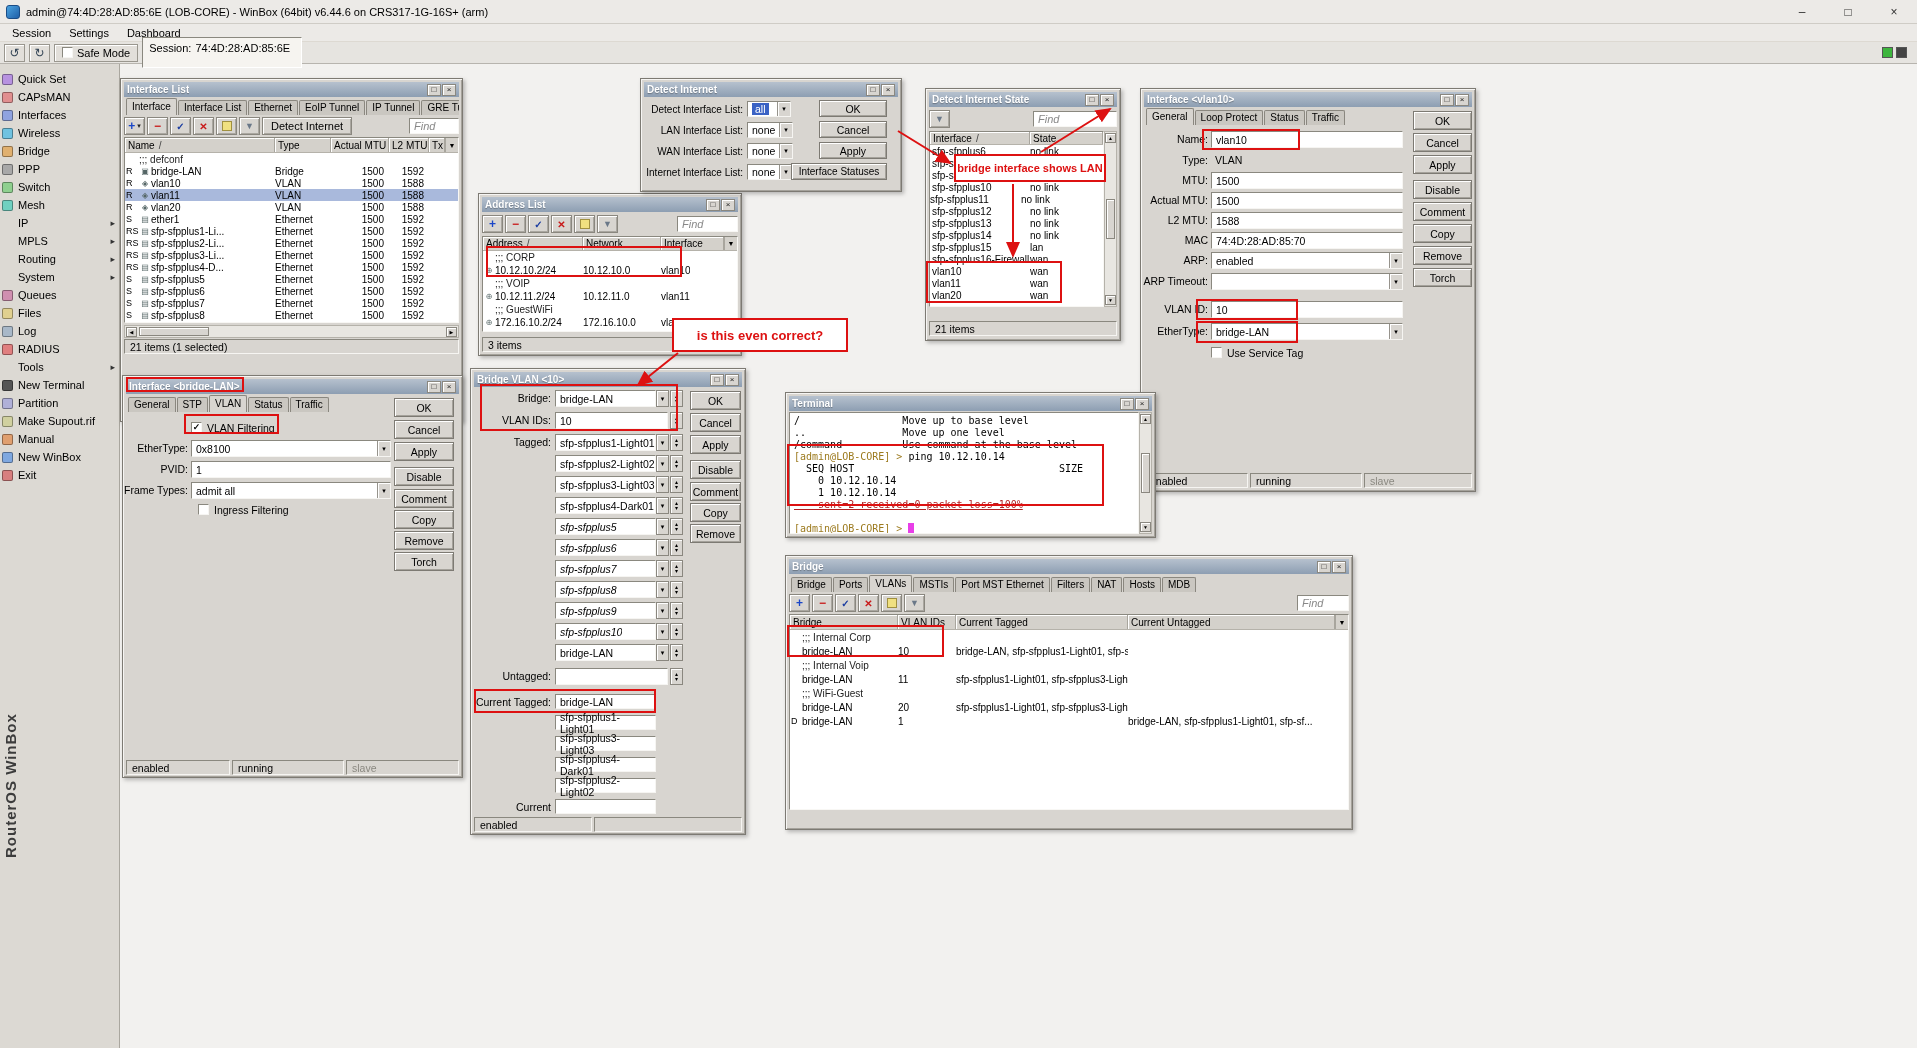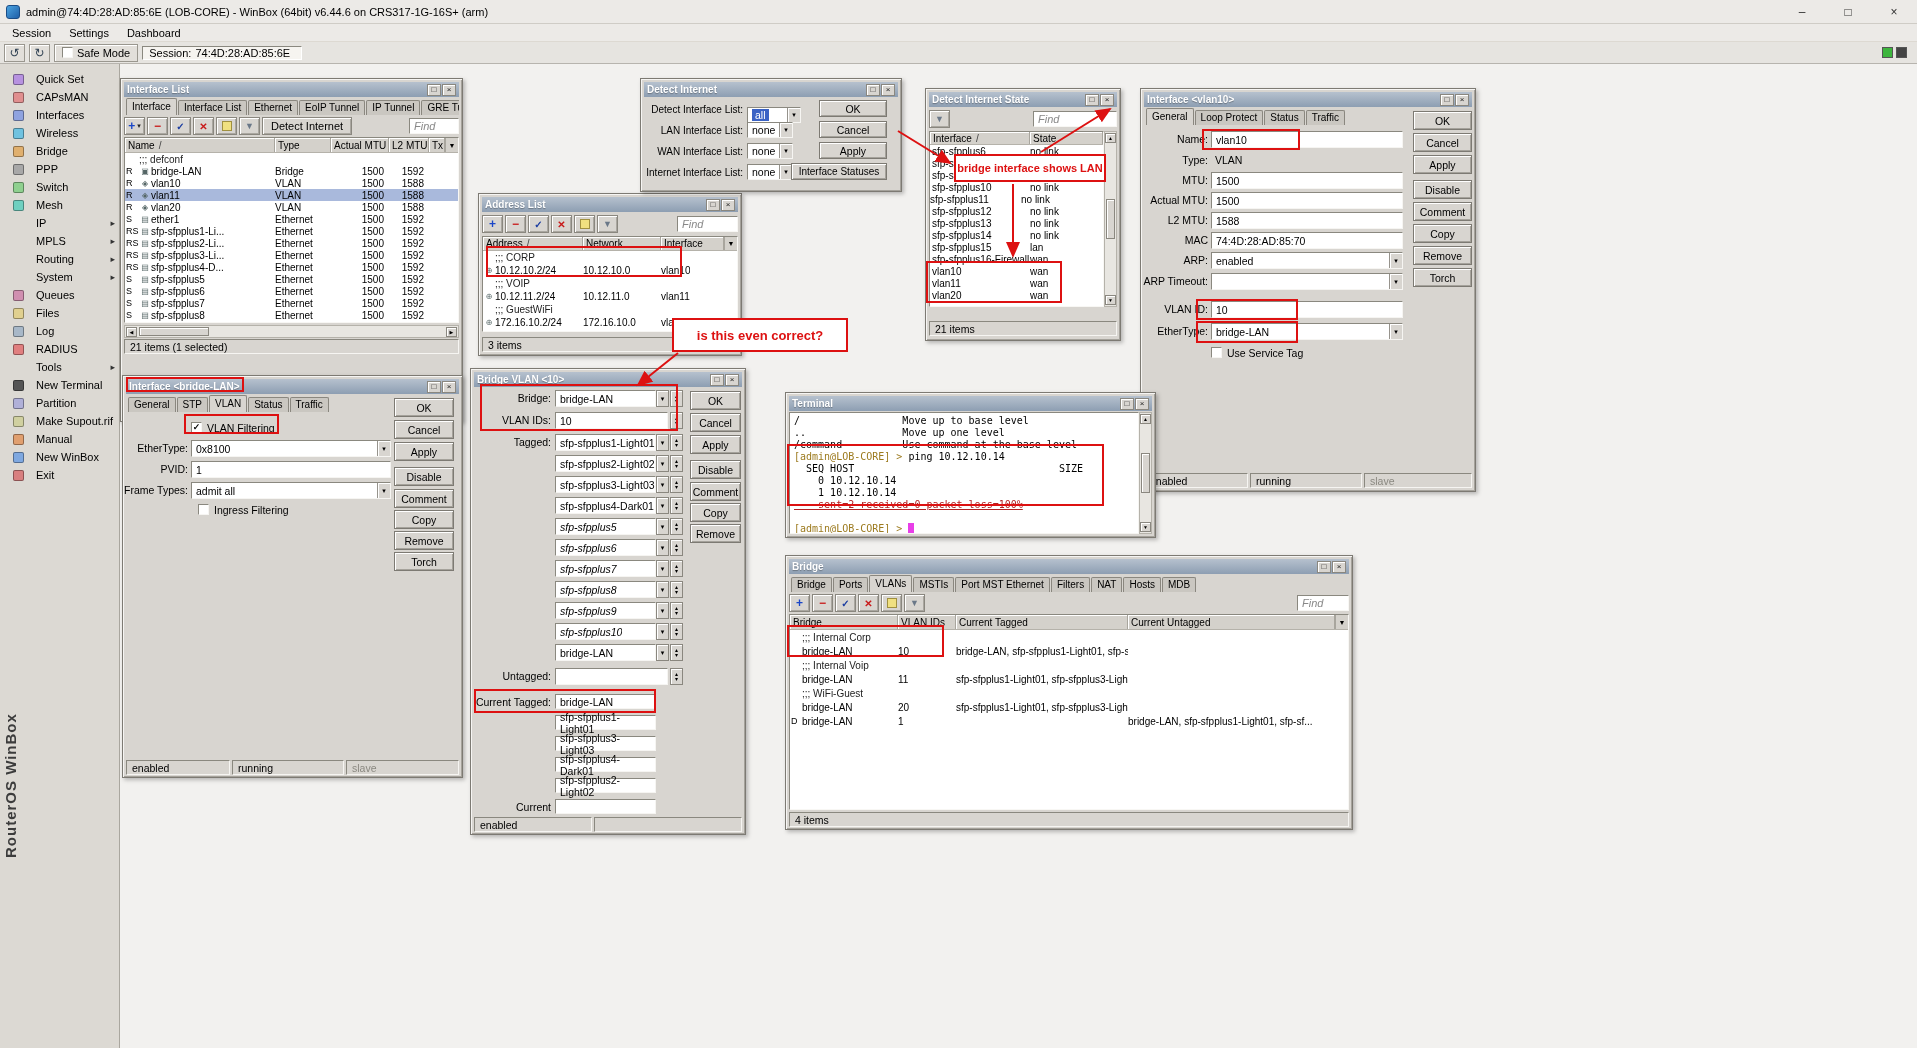--- a/index.html
+++ b/index.html
@@ -9,26 +9,26 @@
 
 .ostitle{position:absolute;left:0;top:0;width:100%;height:24px;background:#eceae7;border-bottom:1px solid #cfccc6;display:flex;align-items:center;padding-left:6px;gap:6px;z-index:5}
 .osicon{width:14px;height:14px;border-radius:3px;background:linear-gradient(135deg,#4aa3e0,#1f5fa8);border:1px solid #1a4c86}
 .osbtns{margin-left:auto;display:flex;height:23px}
 .osbtn{width:46px;display:flex;align-items:center;justify-content:center;font-size:12px;color:#333}
 .menubar{position:absolute;left:0;top:24px;width:100%;height:18px;background:#eceae7;display:flex;align-items:center;padding-left:4px;gap:2px;border-bottom:1px solid #ddd9d2;z-index:5}
 .menu{padding:1px 8px}
 .topbar{position:absolute;left:0;top:42px;width:100%;height:22px;background:#e6e4e0;border-bottom:1px solid #b7b4ae;display:flex;align-items:center;gap:4px;padding-left:4px;z-index:5}
 .navbtn{width:21px;height:18px;border:1px solid #9a978f;background:#e2dfda;box-shadow:inset 1px 1px 0 #fff;display:flex;align-items:center;justify-content:center;color:#345;font-size:12px}
 .safemode{height:18px;border:1px solid #9a978f;background:#e2dfda;box-shadow:inset 1px 1px 0 #fff;display:flex;align-items:center;gap:4px;padding:0 7px}
-.sessbox{height:14px;border:1px solid;border-color:#8a887f #fff #fff #8a887f;background:#f6f4f0;display:flex;align-items:center;gap:4px;padding:4px 6px;min-width:160px}
+.sessbox{height:31px;border:1px solid;border-color:#8a887f #fff #fff #8a887f;background:#f6f4f0;display:flex;gap:4px;padding:4px 6px;min-width:160px}
 .topicons{margin-left:auto;display:flex;gap:3px;padding-right:10px}
 .sqicon{width:11px;height:11px;border:1px solid #555}
 
 .sidebar{position:absolute;left:0;top:64px;width:120px;height:984px;background:#dcd9d3;border-right:1px solid #aaa79f;padding-top:6px;z-index:4}
-.sbitem{height:18px;display:flex;align-items:center;gap:12px;padding:0 4px 0 13px}
+.sbitem{height:18px;display:flex;align-items:center;gap:5px;padding:0 4px 0 2px}
 .sbicon{width:11px;height:11px;border-radius:2px;border:1px solid rgba(0,0,0,.35);flex:none}
 .sbnone{width:11px;height:11px;border:none;background:transparent;flex:none}
 .sbarrow{margin-left:auto;font-size:9px;color:#333}
 .brand{position:absolute;left:2px;top:858px;transform:rotate(-90deg);transform-origin:0 0;font-size:15px;font-weight:bold;color:#3c3c3c;letter-spacing:1px;white-space:nowrap;z-index:4}
 
 .win{position:absolute;background:#d8d5d0;border:1px solid #7d7a73;box-shadow:inset 1px 1px 0 #f6f5f3,inset -1px -1px 0 #a5a29b,2px 2px 4px rgba(0,0,0,.25)}
 .tbar{position:absolute;left:3px;top:3px;right:3px;height:15px;background:linear-gradient(180deg,#b6c1ce,#8d9eb2);display:flex;align-items:center;padding:0 3px;color:#fff;font-weight:bold;font-size:10px}
 .ttext{white-space:nowrap;overflow:hidden;text-shadow:0 1px 1px rgba(0,0,0,.3)}
 .tbtns{margin-left:auto;display:flex;gap:1px}
 .tb{width:14px;height:12px;background:#d8d5d0;border:1px solid #8a877f;box-shadow:inset 1px 1px 0 #fff;display:flex;align-items:center;justify-content:center;font-size:8px;color:#222;font-weight:normal}
@@ -476,21 +476,21 @@
 
 <div class="win" style="left:640px;top:78px;width:262px;height:114px;z-index:10">
   <div class="tbar">
     <span class="ttext">Detect Internet</span>
     <span class="tbtns">
         <span class="tb">□</span>
         <span class="tb">×</span>
       </span>
   </div>
   <span class="flabel" style="left:2px;top:22px;width:100px;font-size:10px">Detect Interface List:</span>
-  <span class="dd" style="left:106px;top:28px;width:54px;height:16px">
+  <span class="dd" style="left:106px;top:22px;width:44px;height:16px">
       <span class="ddv ddsel">all</span>
       <b class="ddb">▾</b>
     </span>
   <span class="flabel" style="left:2px;top:43px;width:100px;font-size:10px">LAN Interface List:</span>
   <span class="dd" style="left:106px;top:43px;width:46px;height:16px">
       <span class="ddv">none</span>
       <b class="ddb">▾</b>
     </span>
   <span class="flabel" style="left:2px;top:64px;width:100px;font-size:10px">WAN Interface List:</span>
   <span class="dd" style="left:106px;top:64px;width:46px;height:16px">
@@ -949,23 +949,20 @@
         <span></span>
       </div>
     <div class="grow" style="height:14px">
         <span class="flagc" style="width:12px">D</span>
         <span style="width:96px">bridge-LAN</span>
         <span style="width:58px">1</span>
         <span style="width:172px"></span>
         <span>bridge-LAN, sfp-sfpplus1-Light01, sfp-sf...</span>
       </div>
   </div>
-  <div class="sbar" style="top:256px">
-    <span class="sbsec" style="flex:1">4 items</span>
-  </div>
 </div>
 
 <div class="redbox" style="left:486px;top:246px;width:196px;height:31px"></div>
 <div class="redbox" style="left:926px;top:261px;width:136px;height:42px"></div>
 <div class="redbox" style="left:1202px;top:129px;width:98px;height:21px"></div>
 <div class="redbox" style="left:1196px;top:299px;width:102px;height:21px"></div>
 <div class="redbox" style="left:1196px;top:321px;width:102px;height:22px"></div>
 <div class="redbox" style="left:126px;top:377px;width:118px;height:15px"></div>
 <div class="redbox" style="left:184px;top:414px;width:95px;height:20px"></div>
 <div class="redbox" style="left:480px;top:384px;width:198px;height:47px"></div>

